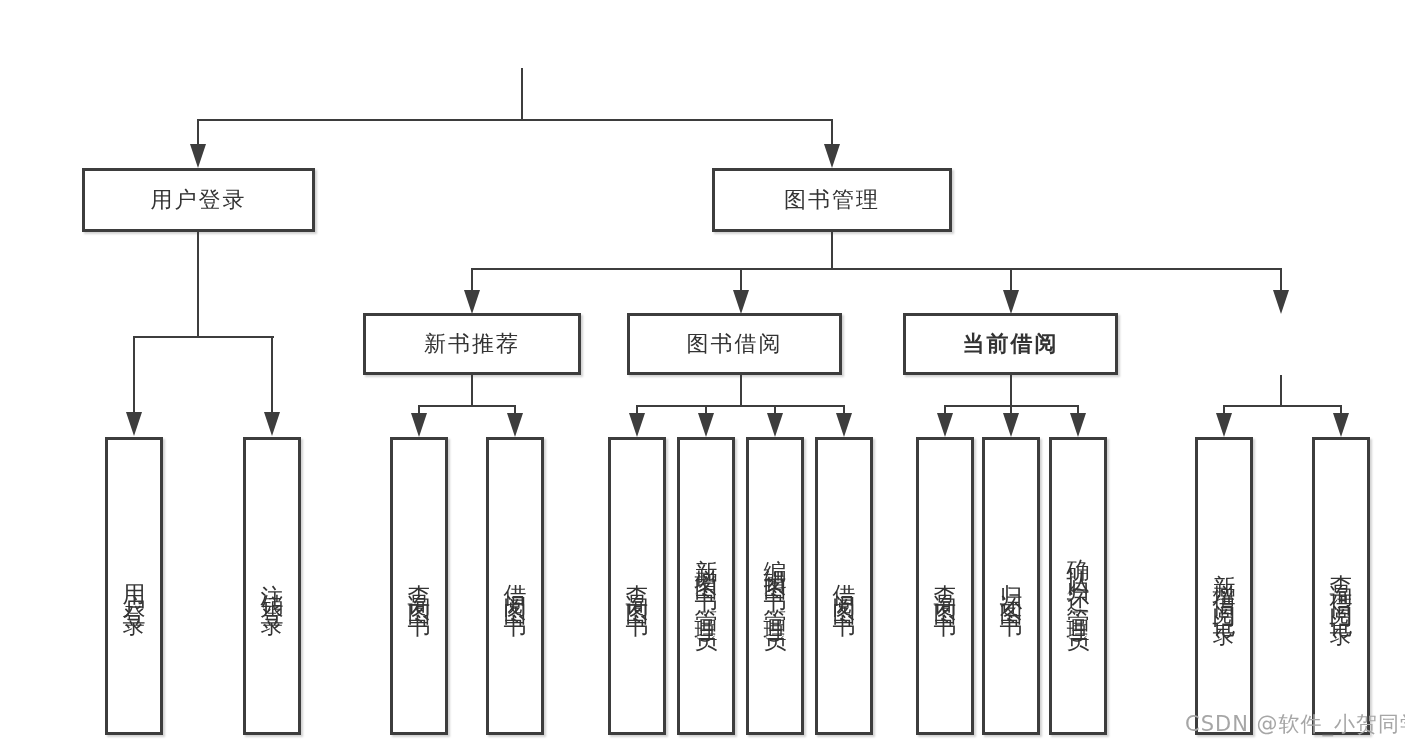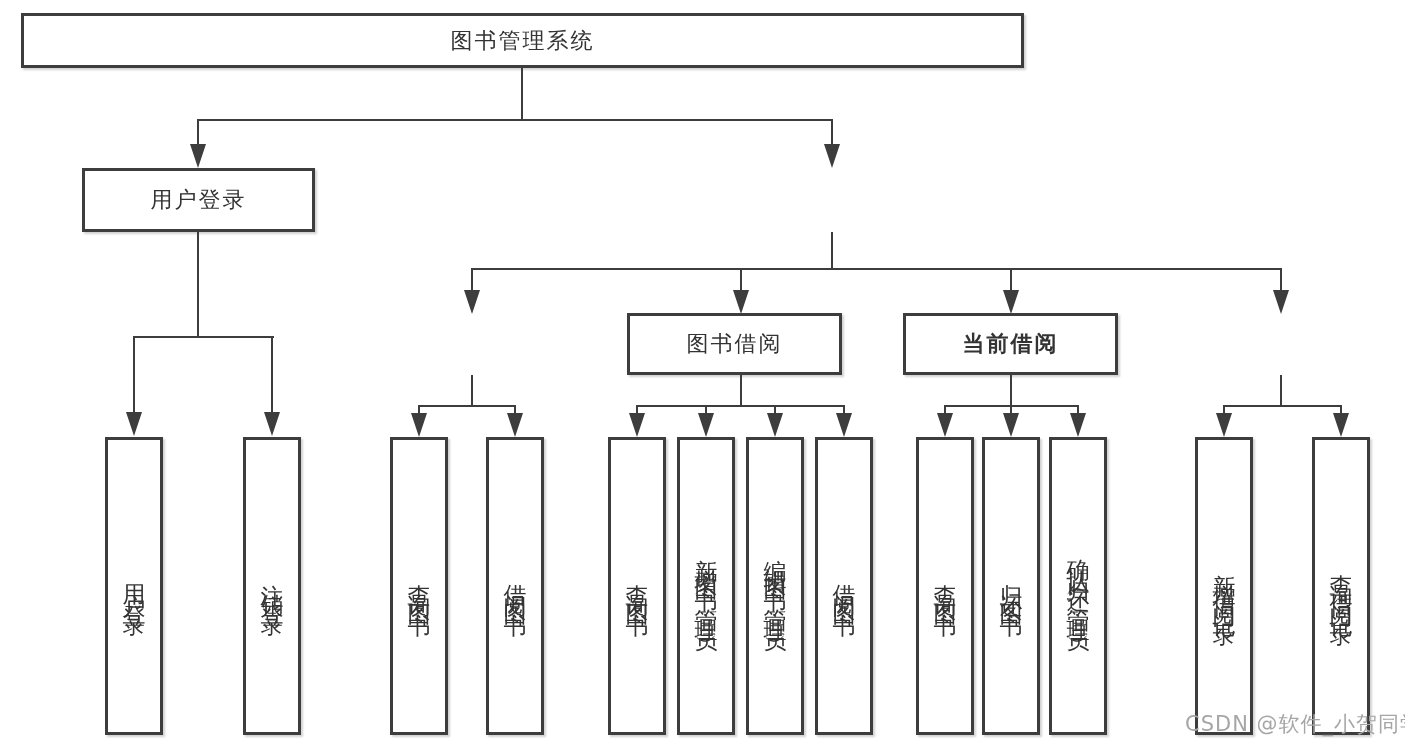--- a/index.html
+++ b/index.html
@@ -56,49 +56,50 @@
     color: var(--watermark);
     letter-spacing: 1px;
     white-space: nowrap;
   }
 </style>
 </head>
 <body>
 
 <div class="stage">
 
-  <div class="box" style="left:21px; top:13px; width:1003px; height:55px;">图书管理系统</div>
 
   <div class="vl" style="left:521px; top:68px; height:53px;"></div>
   <div class="hl" style="left:197px; top:119px; width:636px;"></div>
   <div class="vl" style="left:197px; top:119px; height:28px;"></div>
   <div class="ah" style="left:190px; top:144px;"></div>
   <div class="vl" style="left:831px; top:119px; height:28px;"></div>
   <div class="ah" style="left:824px; top:144px;"></div>
 
   <div class="box" style="left:82px; top:168px; width:233px; height:64px;">用户登录</div>
+  <div class="box" style="left:712px; top:168px; width:240px; height:64px;">图书管理</div>
 
   <div class="vl" style="left:197px; top:232px; height:106px;"></div>
   <div class="hl" style="left:133px; top:336px; width:141px;"></div>
   <div class="vl" style="left:133px; top:336px; height:78px;"></div>
   <div class="ah" style="left:126px; top:412px;"></div>
   <div class="vl" style="left:271px; top:336px; height:78px;"></div>
   <div class="ah" style="left:264px; top:412px;"></div>
 
   <div class="vl" style="left:831px; top:232px; height:38px;"></div>
   <div class="hl" style="left:472px; top:268px; width:810px;"></div>
   <div class="vl" style="left:471px; top:268px; height:24px;"></div>
   <div class="ah" style="left:464px; top:290px;"></div>
   <div class="vl" style="left:740px; top:268px; height:24px;"></div>
   <div class="ah" style="left:733px; top:290px;"></div>
   <div class="vl" style="left:1010px; top:268px; height:24px;"></div>
   <div class="ah" style="left:1003px; top:290px;"></div>
   <div class="vl" style="left:1280px; top:268px; height:24px;"></div>
   <div class="ah" style="left:1273px; top:290px;"></div>
 
+  <div class="box" style="left:363px; top:313px; width:218px; height:62px;">新书推荐</div>
   <div class="box" style="left:627px; top:313px; width:215px; height:62px;">图书借阅</div>
   <div class="box" style="left:903px; top:313px; width:215px; height:62px;font-weight:bold;">当前借阅</div>
 
   <div class="vl" style="left:471px; top:375px; height:32px;"></div>
   <div class="hl" style="left:419px; top:405px; width:97px;"></div>
   <div class="vl" style="left:418px; top:405px; height:12px;"></div>
   <div class="ah" style="left:411px; top:413px;"></div>
   <div class="vl" style="left:514px; top:405px; height:12px;"></div>
   <div class="ah" style="left:507px; top:413px;"></div>
 

